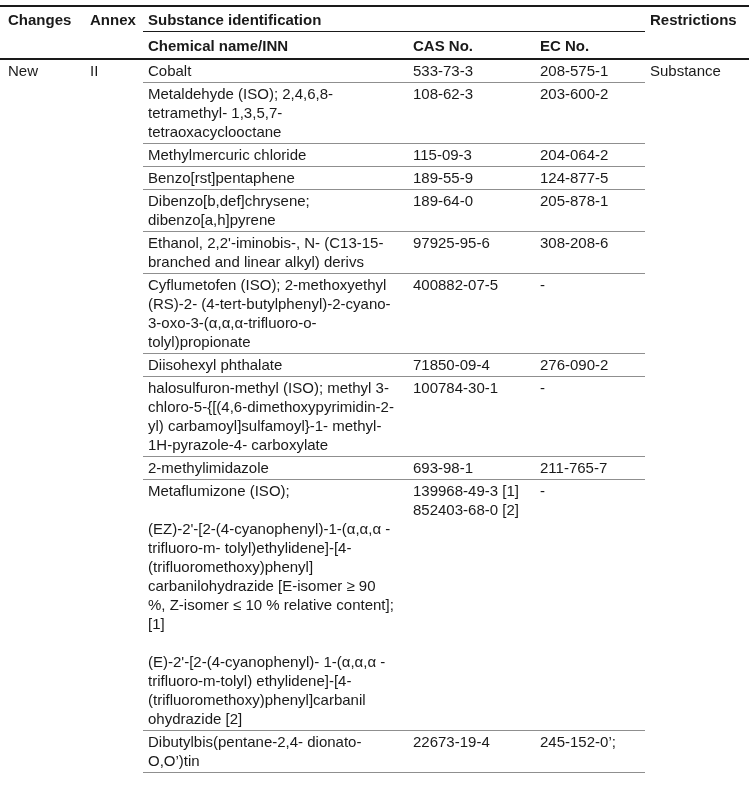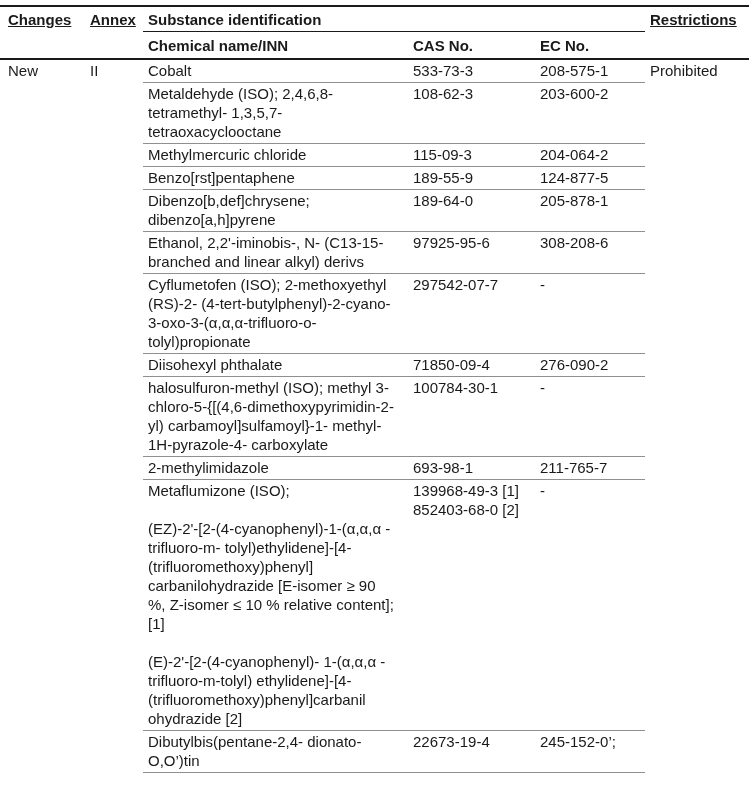--- a/index.html
+++ b/index.html
@@ -37,21 +37,21 @@
     vertical-align: top;
     padding: 3px 4px 2px 5px;
     font-size: 15px;
   }
   th.first, td.first { padding-left: 8px; }
   th.group {
     text-align: left;
     border-bottom: 1.5px solid #1a1a1a;
     padding-bottom: 2px;
   }
-  th.spanner { border-bottom: 2px solid #1a1a1a; text-decoration: underline; }
+  th.spanner { border-bottom: 2px solid #1a1a1a; }
   th.sub { border-bottom: 2px solid #1a1a1a; padding-top: 4px; padding-bottom: 3px; }
 
   td {
     vertical-align: top;
     padding: 1px 12px 2px 5px;
     white-space: pre-line;
   }
   td.ident { border-bottom: 1.5px solid #8f8f8f; }
   td.c-cas, td.c-ec { padding-right: 4px; }
 </style>
@@ -81,21 +81,21 @@
         <th class="sub">EC No.</th>
       </tr>
     </thead>
     <tbody id="tbody">
         <tr>
     <td class="first c-changes">New</td>
     <td class="c-annex">II</td>
     <td class="ident c-chem">Cobalt</td>
     <td class="ident c-cas">533-73-3</td>
     <td class="ident c-ec">208-575-1</td>
-    <td class="c-restr">Prohibited</td>
+    <td class="c-restr">Substance</td>
   </tr>
         <tr>
     <td class="first c-changes"></td>
     <td class="c-annex"></td>
     <td class="ident c-chem">Metaldehyde (ISO); 2,4,6,8-tetramethyl- 1,3,5,7-tetraoxacyclooctane</td>
     <td class="ident c-cas">108-62-3</td>
     <td class="ident c-ec">203-600-2</td>
     <td class="c-restr"></td>
   </tr>
         <tr>
@@ -127,21 +127,21 @@
     <td class="c-annex"></td>
     <td class="ident c-chem">Ethanol, 2,2'-iminobis-, N- (C13-15-branched and linear alkyl) derivs</td>
     <td class="ident c-cas">97925-95-6</td>
     <td class="ident c-ec">308-208-6</td>
     <td class="c-restr"></td>
   </tr>
         <tr>
     <td class="first c-changes"></td>
     <td class="c-annex"></td>
     <td class="ident c-chem">Cyflumetofen (ISO); 2-methoxyethyl (RS)-2- (4-tert-butylphenyl)-2-cyano-3-oxo-3-(α,α,α-trifluoro-o-tolyl)propionate</td>
-    <td class="ident c-cas">297542-07-7</td>
+    <td class="ident c-cas">400882-07-5</td>
     <td class="ident c-ec">-</td>
     <td class="c-restr"></td>
   </tr>
         <tr>
     <td class="first c-changes"></td>
     <td class="c-annex"></td>
     <td class="ident c-chem">Diisohexyl phthalate</td>
     <td class="ident c-cas">71850-09-4</td>
     <td class="ident c-ec">276-090-2</td>
     <td class="c-restr"></td>

